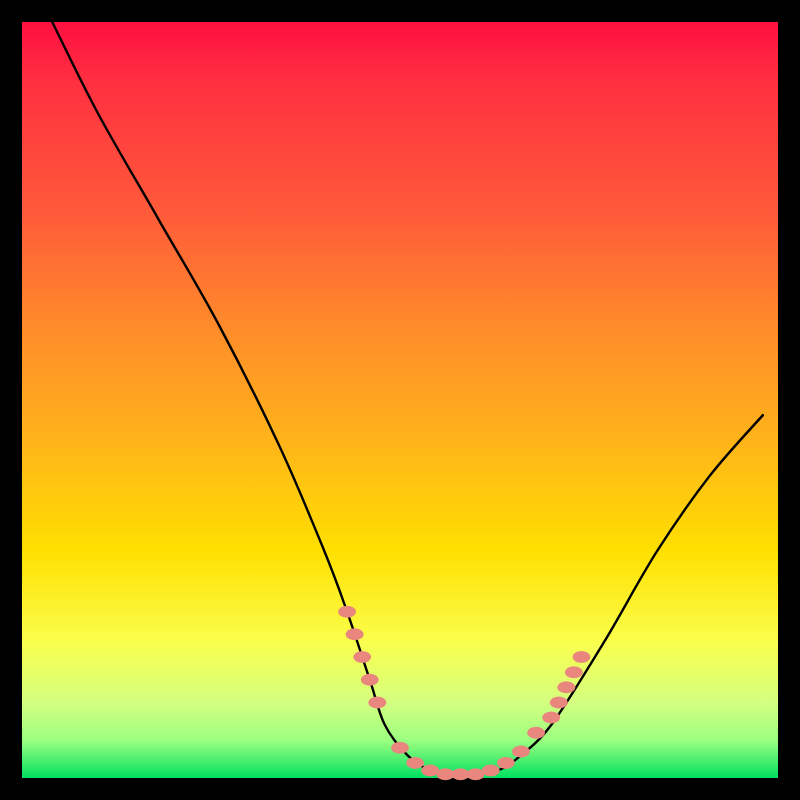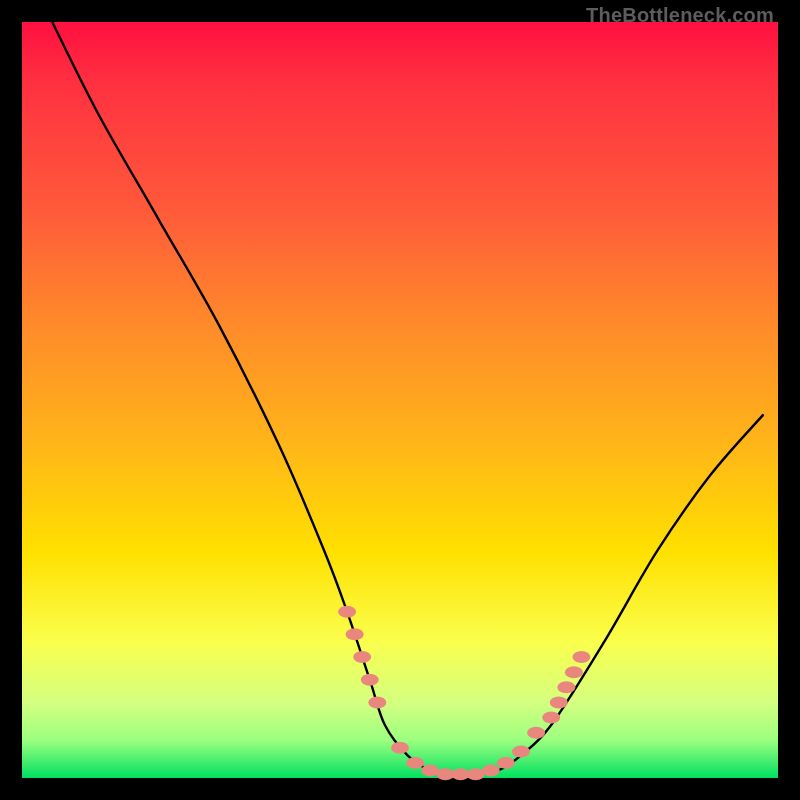--- a/index.html
+++ b/index.html
@@ -81,14 +81,13 @@
         <ellipse cx="498.96000000000004" cy="729.54" rx="9" ry="6" fill="#e9877f"></ellipse>
         <ellipse cx="514.08" cy="710.64" rx="9" ry="6" fill="#e9877f"></ellipse>
         <ellipse cx="529.1999999999999" cy="695.52" rx="9" ry="6" fill="#e9877f"></ellipse>
         <ellipse cx="536.76" cy="680.4" rx="9" ry="6" fill="#e9877f"></ellipse>
         <ellipse cx="544.3199999999999" cy="665.28" rx="9" ry="6" fill="#e9877f"></ellipse>
         <ellipse cx="551.88" cy="650.16" rx="9" ry="6" fill="#e9877f"></ellipse>
         <ellipse cx="559.4399999999999" cy="635.04" rx="9" ry="6" fill="#e9877f"></ellipse>
       </g>
   </svg>
 
-  <div class="watermark">TheBottleneck.com</div>
 </div>
 
 </body></html>

